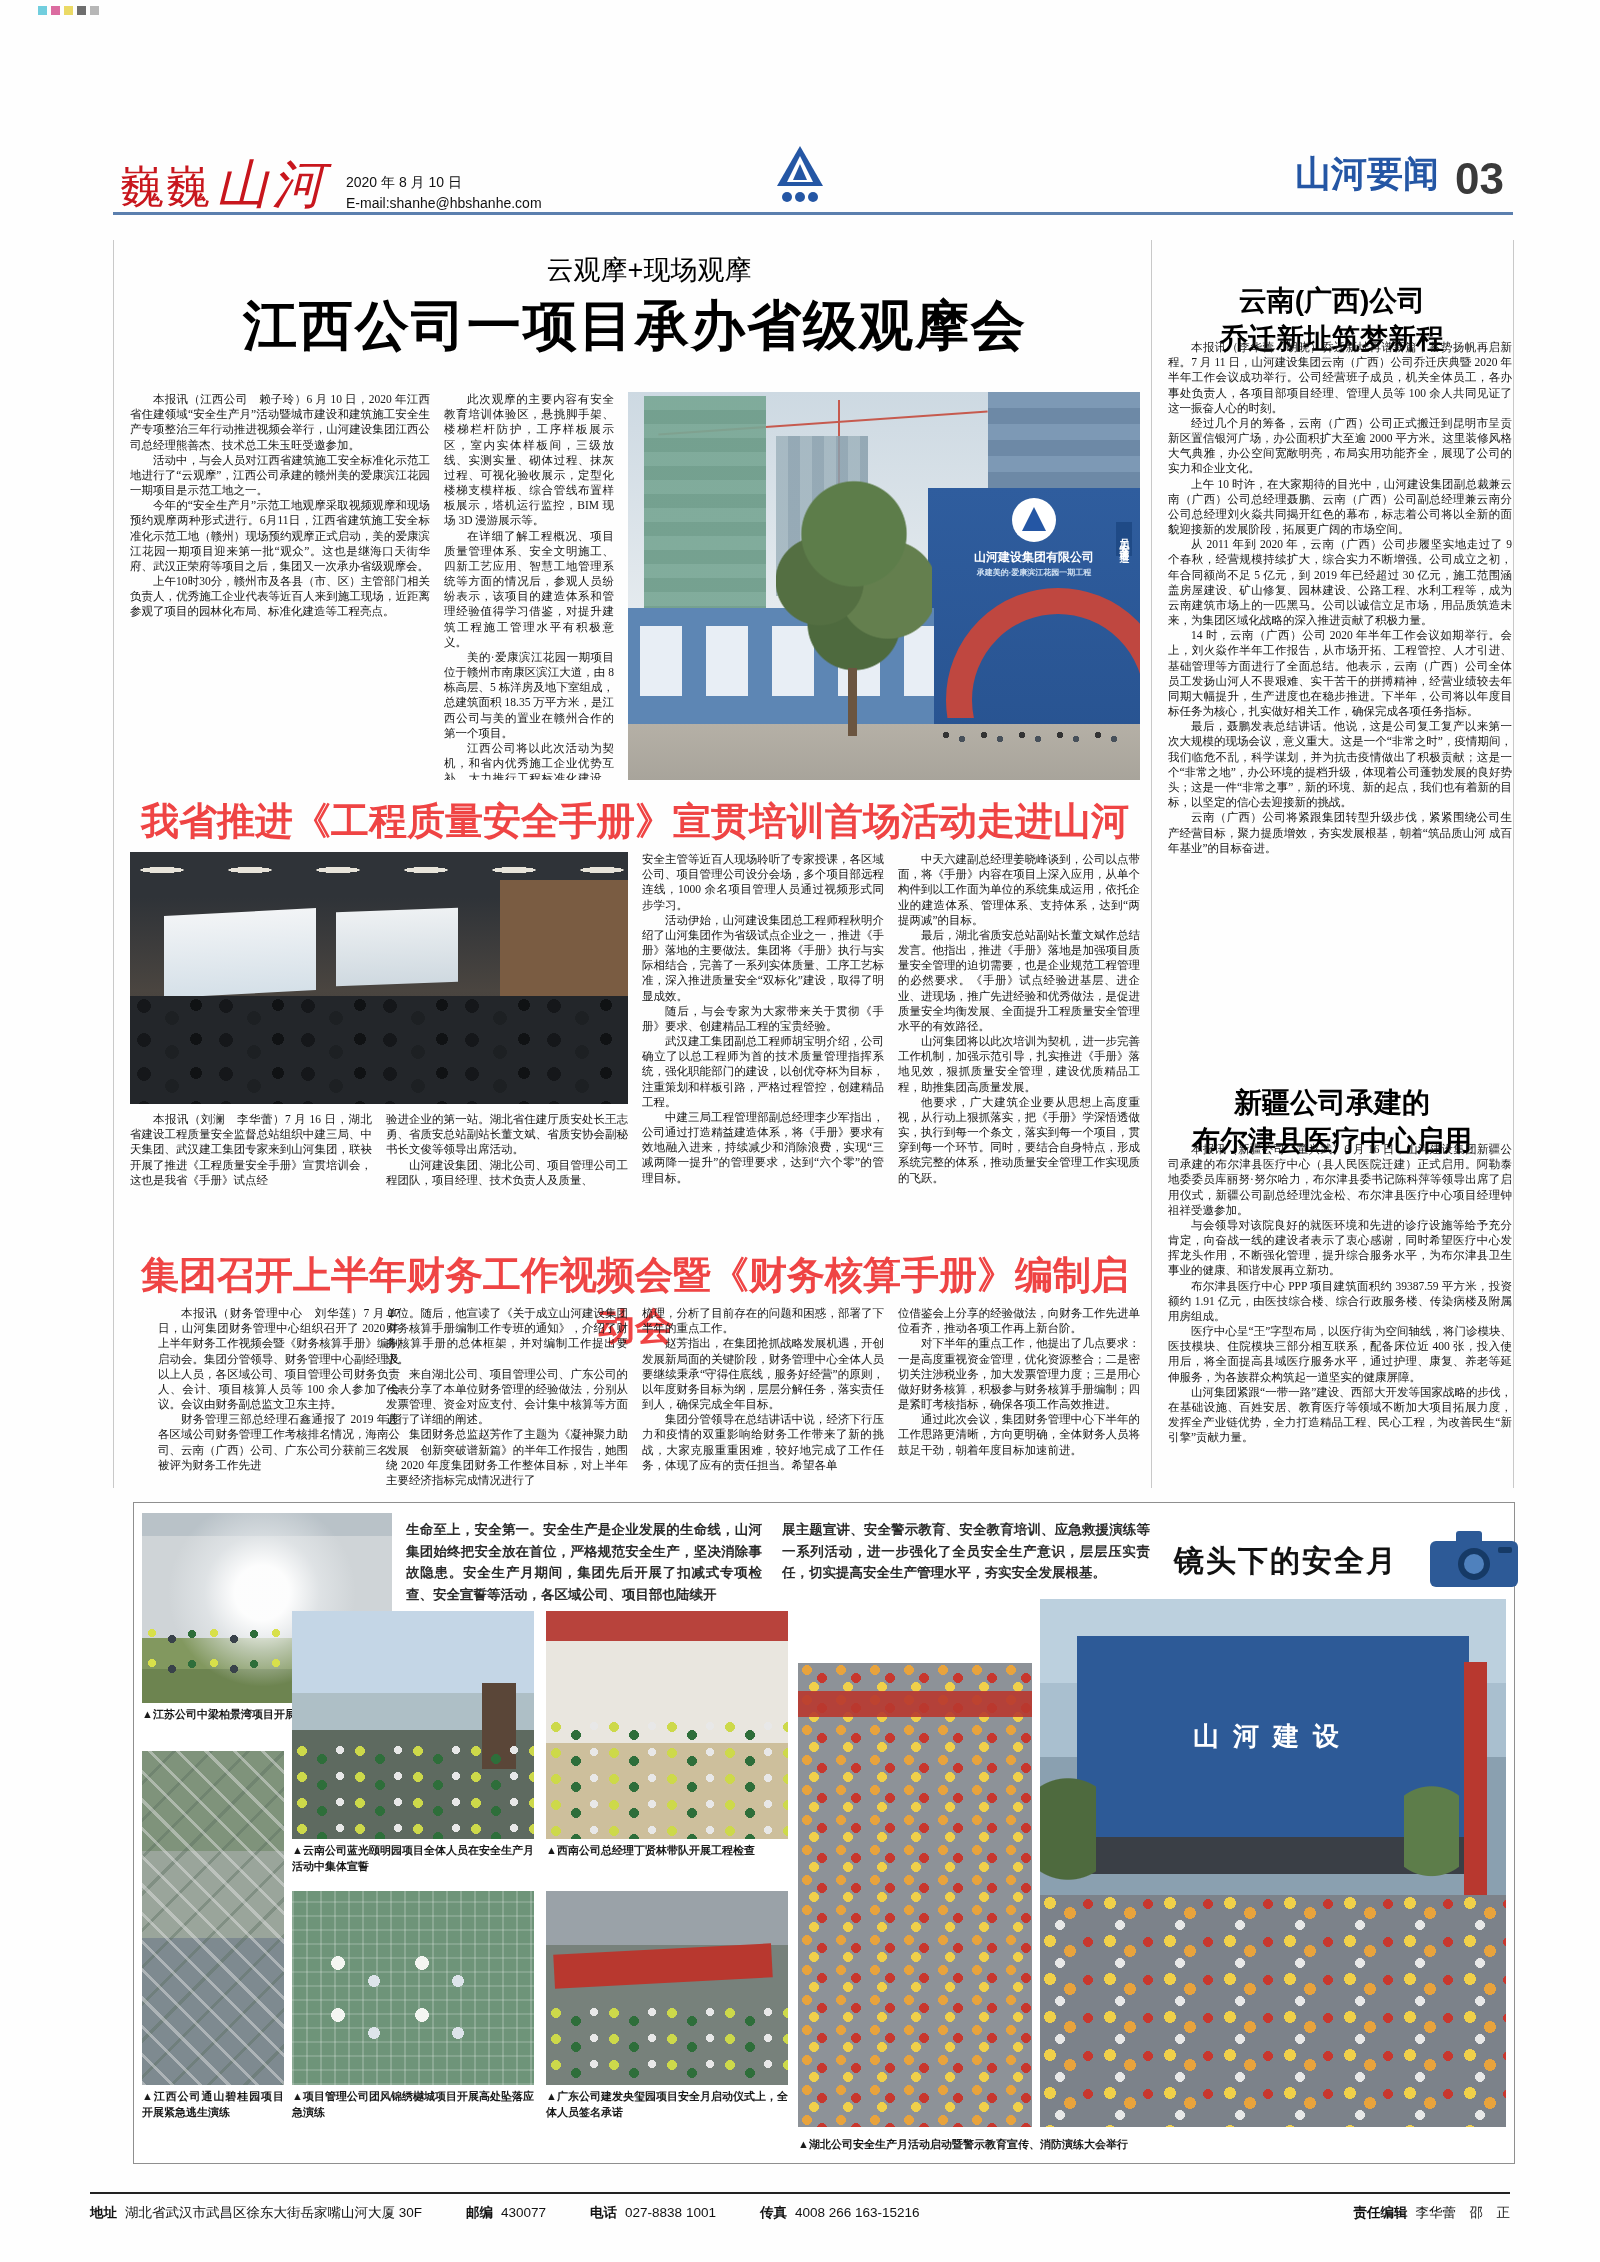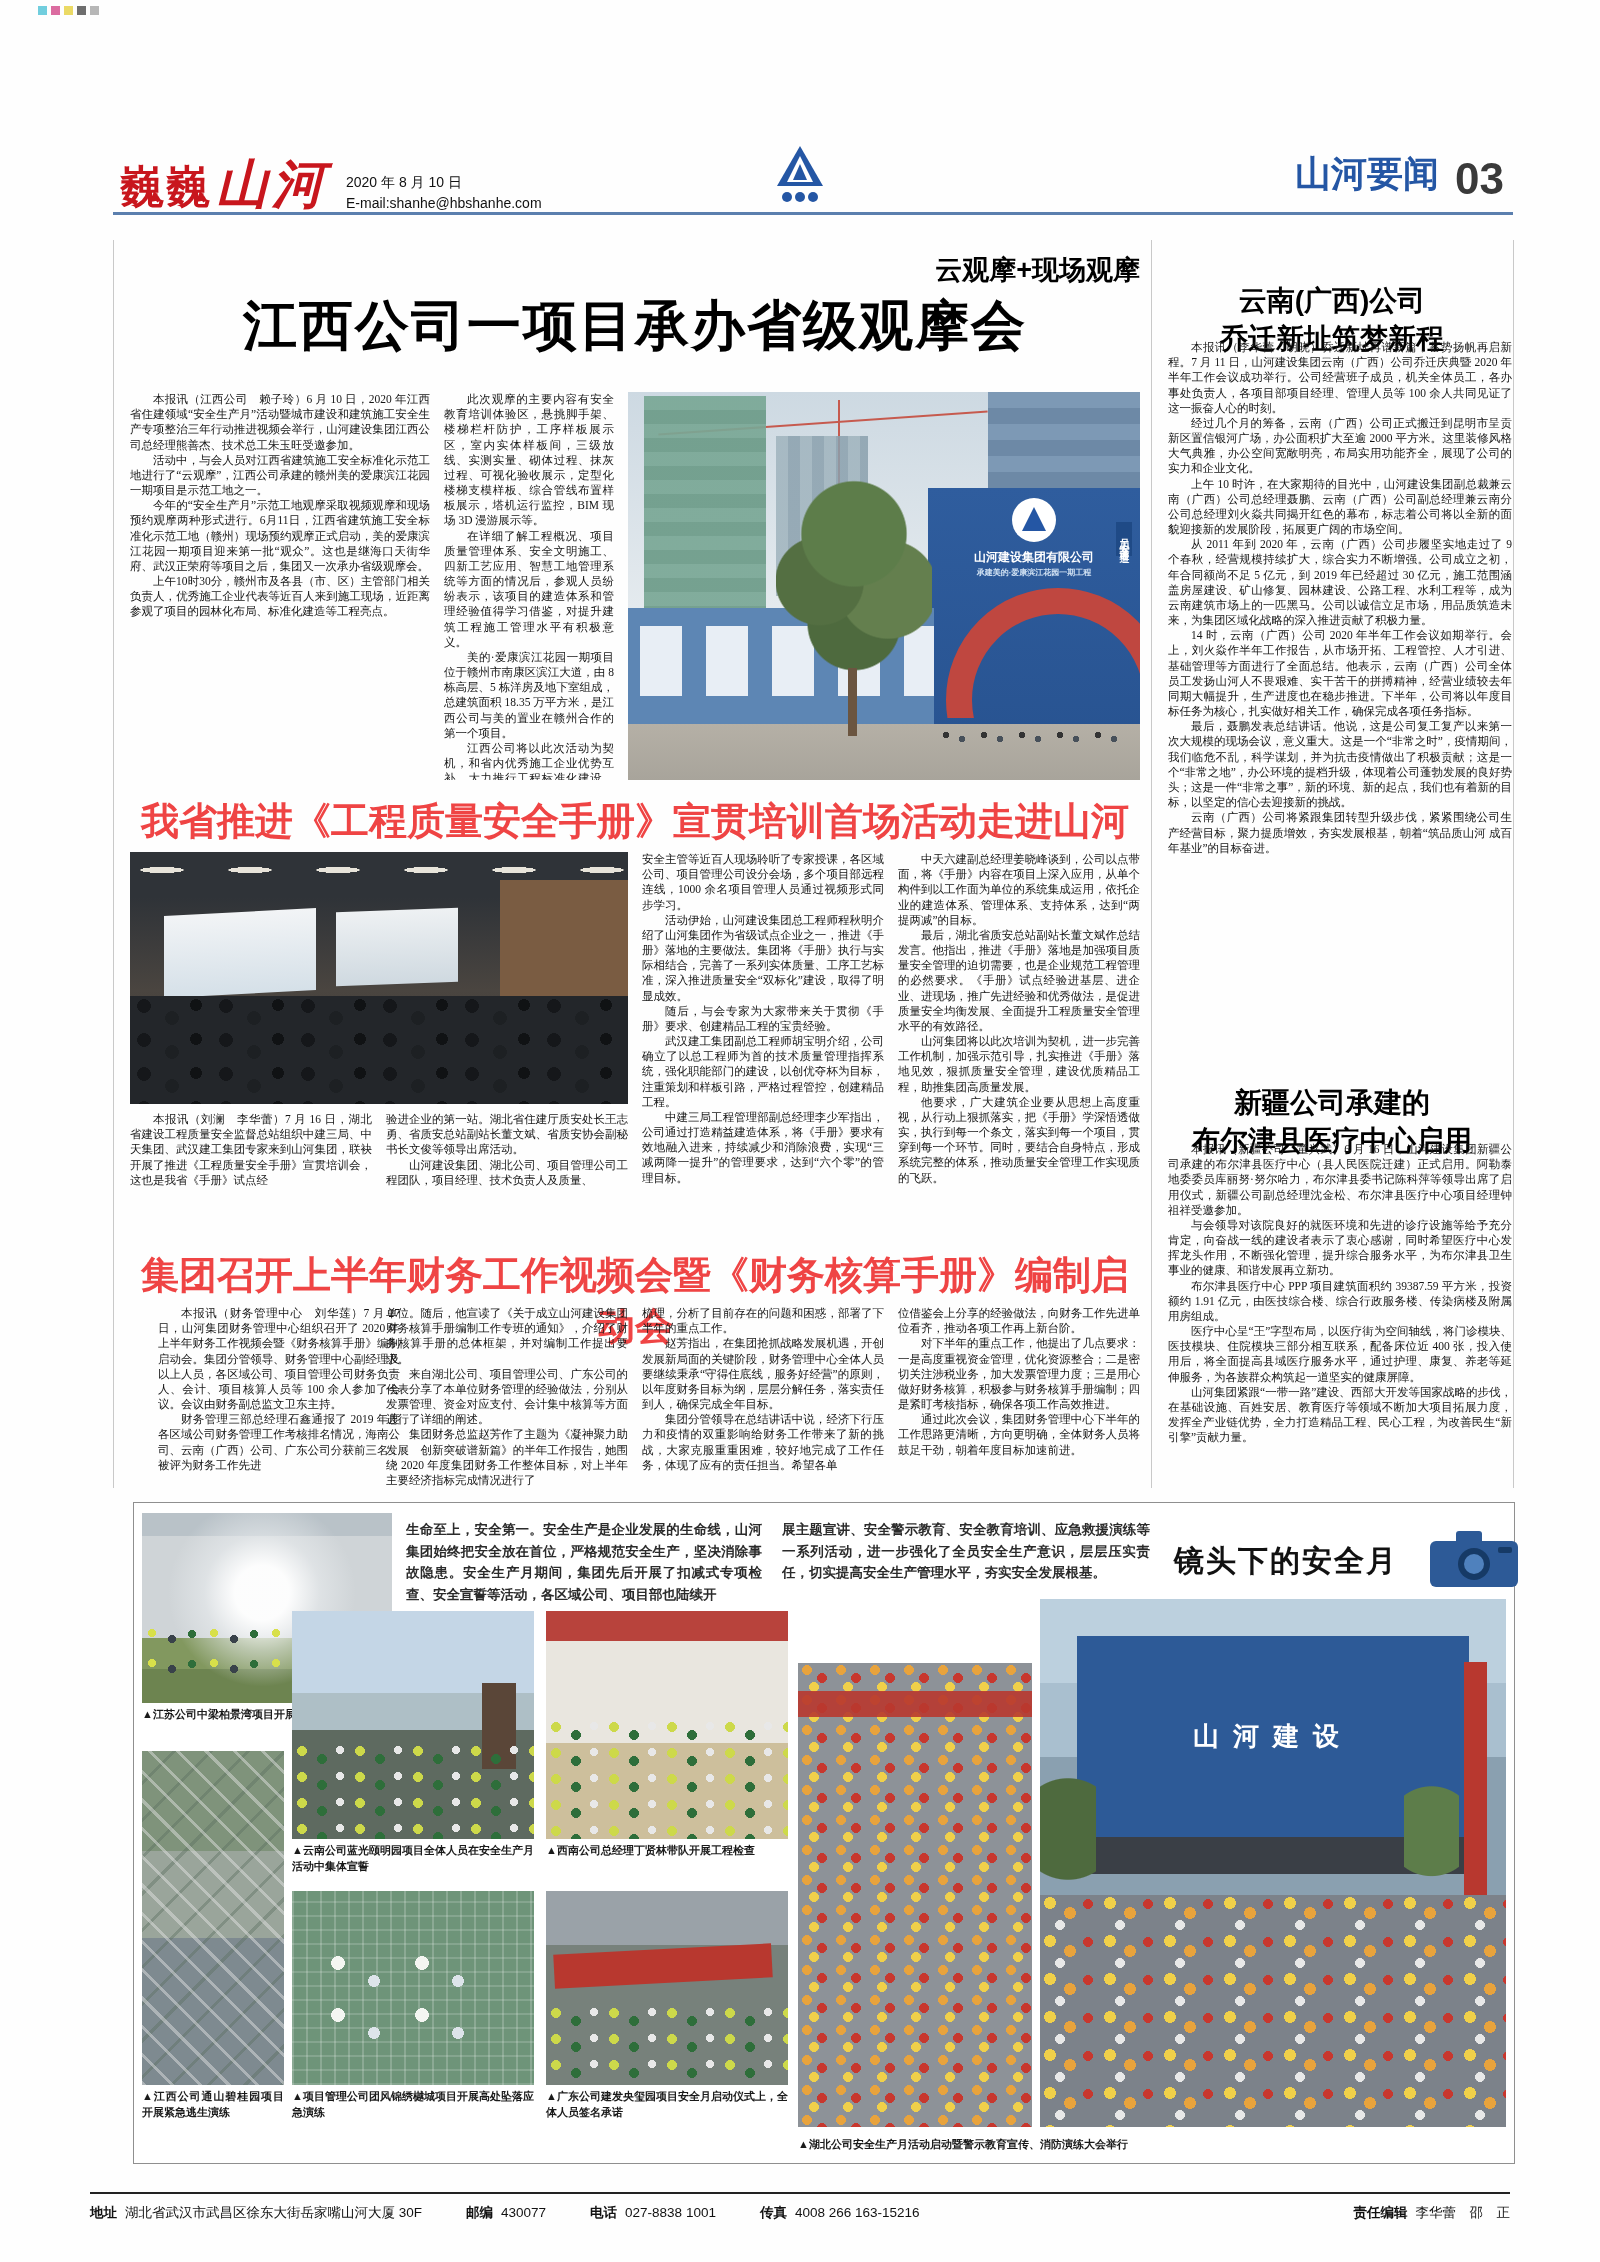--- a/index.html
+++ b/index.html
@@ -3,36 +3,36 @@
 <meta charset="utf-8">
 <style>
   html,body{margin:0;padding:0;background:#d9d9d9;}
   #page{position:relative;width:1600px;height:2262px;margin:0 auto;background:#fefefe;overflow:hidden;
         font-family:"Liberation Serif",serif;color:#141414;}
 
   
   .regmarks{position:absolute;left:38px;top:6px;display:flex;gap:4px;}
   .regmarks i{width:9px;height:9px;display:block;opacity:.85;}
   .masthead{position:absolute;left:120px;top:150px;display:flex;align-items:flex-end;gap:18px;}
-  .mast-logo{font-family:"Liberation Serif",serif;font-weight:bold;color:#c8161d;white-space:nowrap;}
+  .mast-logo{font-family:"Liberation Serif",serif;font-weight:normal;color:#c8161d;white-space:nowrap;}
   .mast-1{font-size:44px;letter-spacing:2px;}
   .mast-2{font-size:52px;font-style:italic;letter-spacing:4px;}
   .mast-meta{font-family:"Liberation Sans",sans-serif;font-size:14px;line-height:1.5;color:#111;padding-bottom:6px;}
   .hdr-logo{position:absolute;left:773px;top:144px;}
   .hdr-right{position:absolute;right:96px;top:150px;display:flex;align-items:flex-end;gap:16px;}
   .hdr-section{font-family:"Liberation Sans",sans-serif;font-weight:bold;font-size:36px;color:#2456a4;}
   .hdr-pageno{font-family:"Liberation Sans",sans-serif;font-weight:bold;font-size:44px;color:#3a3a3a;line-height:.9;}
   .hdr-rule{position:absolute;left:113px;top:212px;width:1400px;height:3px;background:#5b7fae;}
 
   
   .vrule{position:absolute;width:1px;background:#c9c9c9;}
 
   
-  .kicker{position:absolute;left:130px;top:252px;width:1010px;text-align:right;
-          font-family:"Liberation Sans",sans-serif;font-weight:bold;font-size:27px;color:#000;}
+  .kicker{position:absolute;left:144px;top:252px;width:1010px;text-align:center;
+          font-family:"Liberation Sans",sans-serif;font-weight:normal;font-size:27px;color:#000;}
   .h1{position:absolute;left:118px;top:290px;width:1034px;text-align:center;
       font-family:"Liberation Sans",sans-serif;font-weight:bold;font-size:54px;letter-spacing:2px;color:#000;}
   .h2{position:absolute;text-align:center;font-family:"Liberation Sans",sans-serif;font-weight:bold;
       font-size:38px;color:#ef4444;left:130px;width:1010px;}
 
   
   .bodytext{position:absolute;font-size:11.5px;line-height:1.32;text-align:justify;overflow:hidden;color:#151515;}
   .para{margin:0;text-indent:2em;}
   [data-cont] .para:first-child{text-indent:0;}
 

